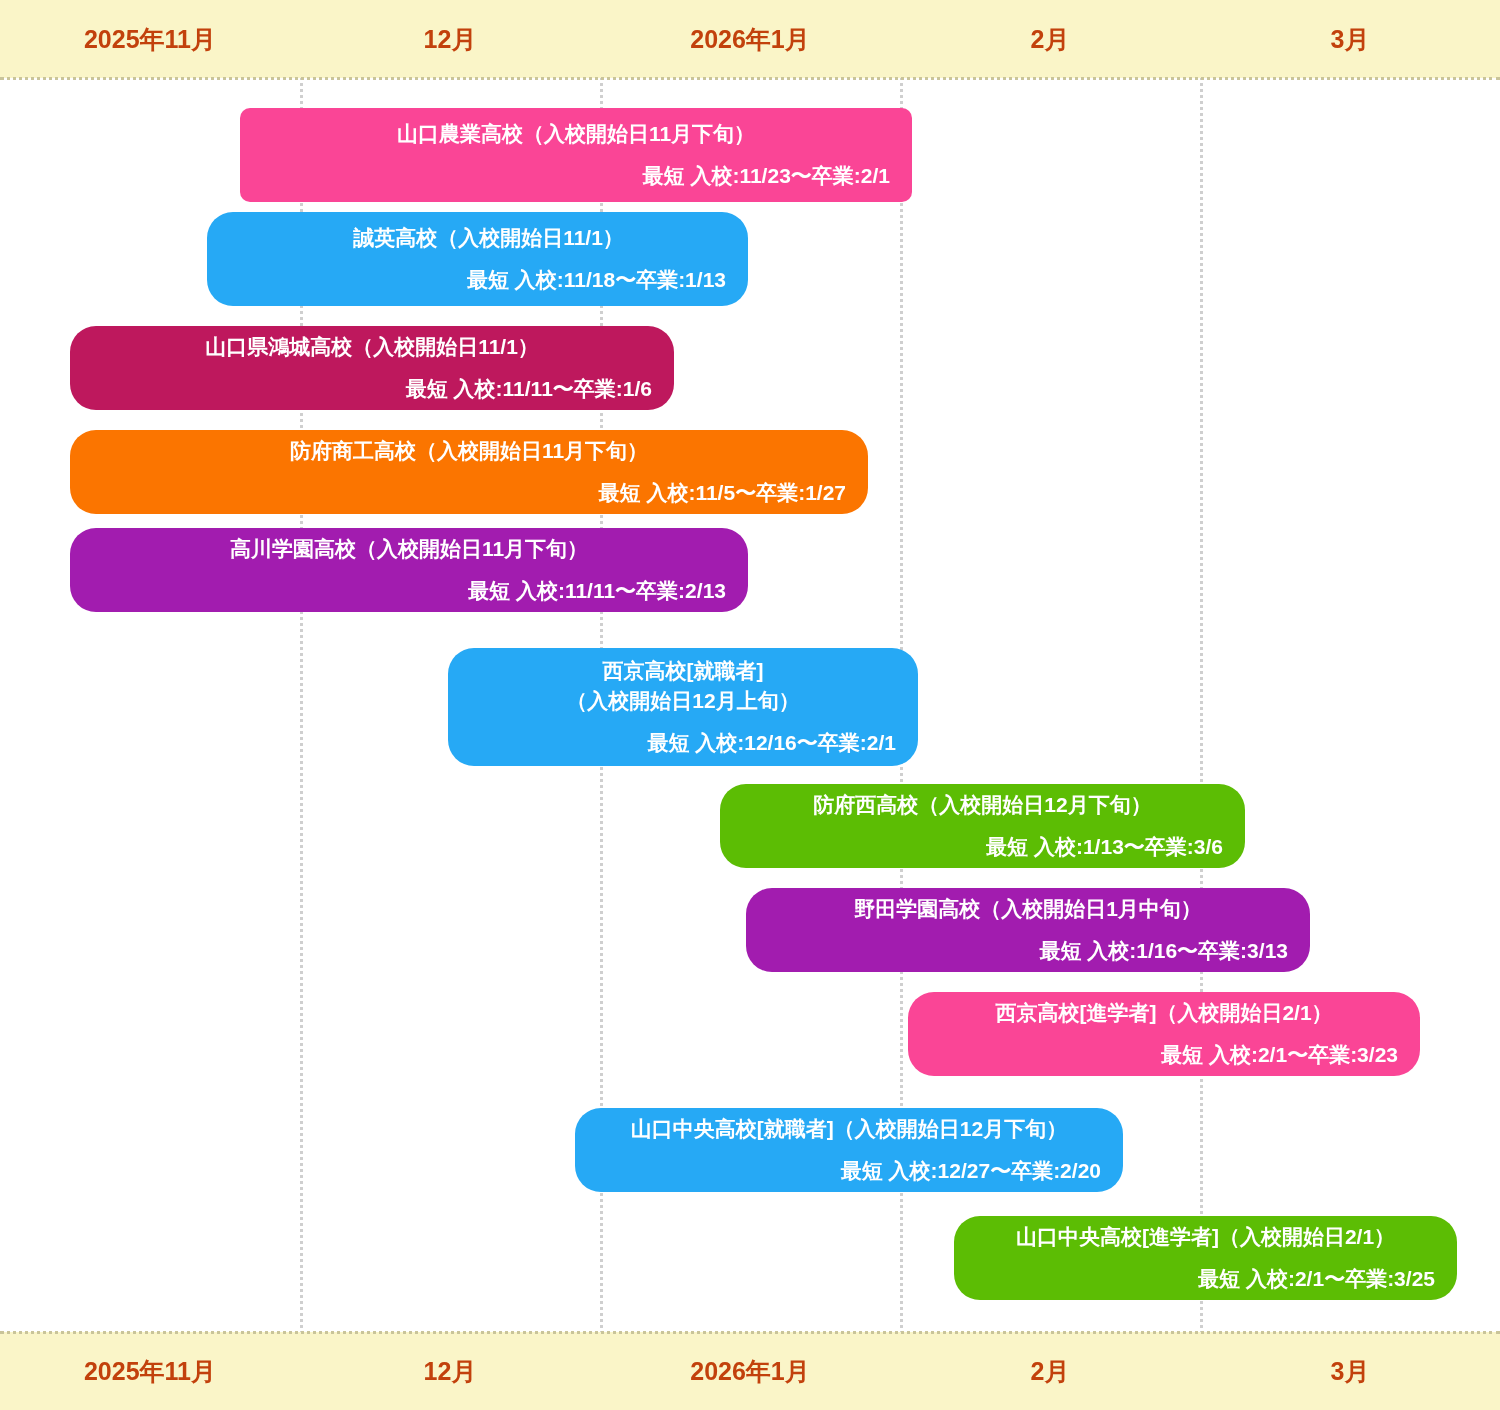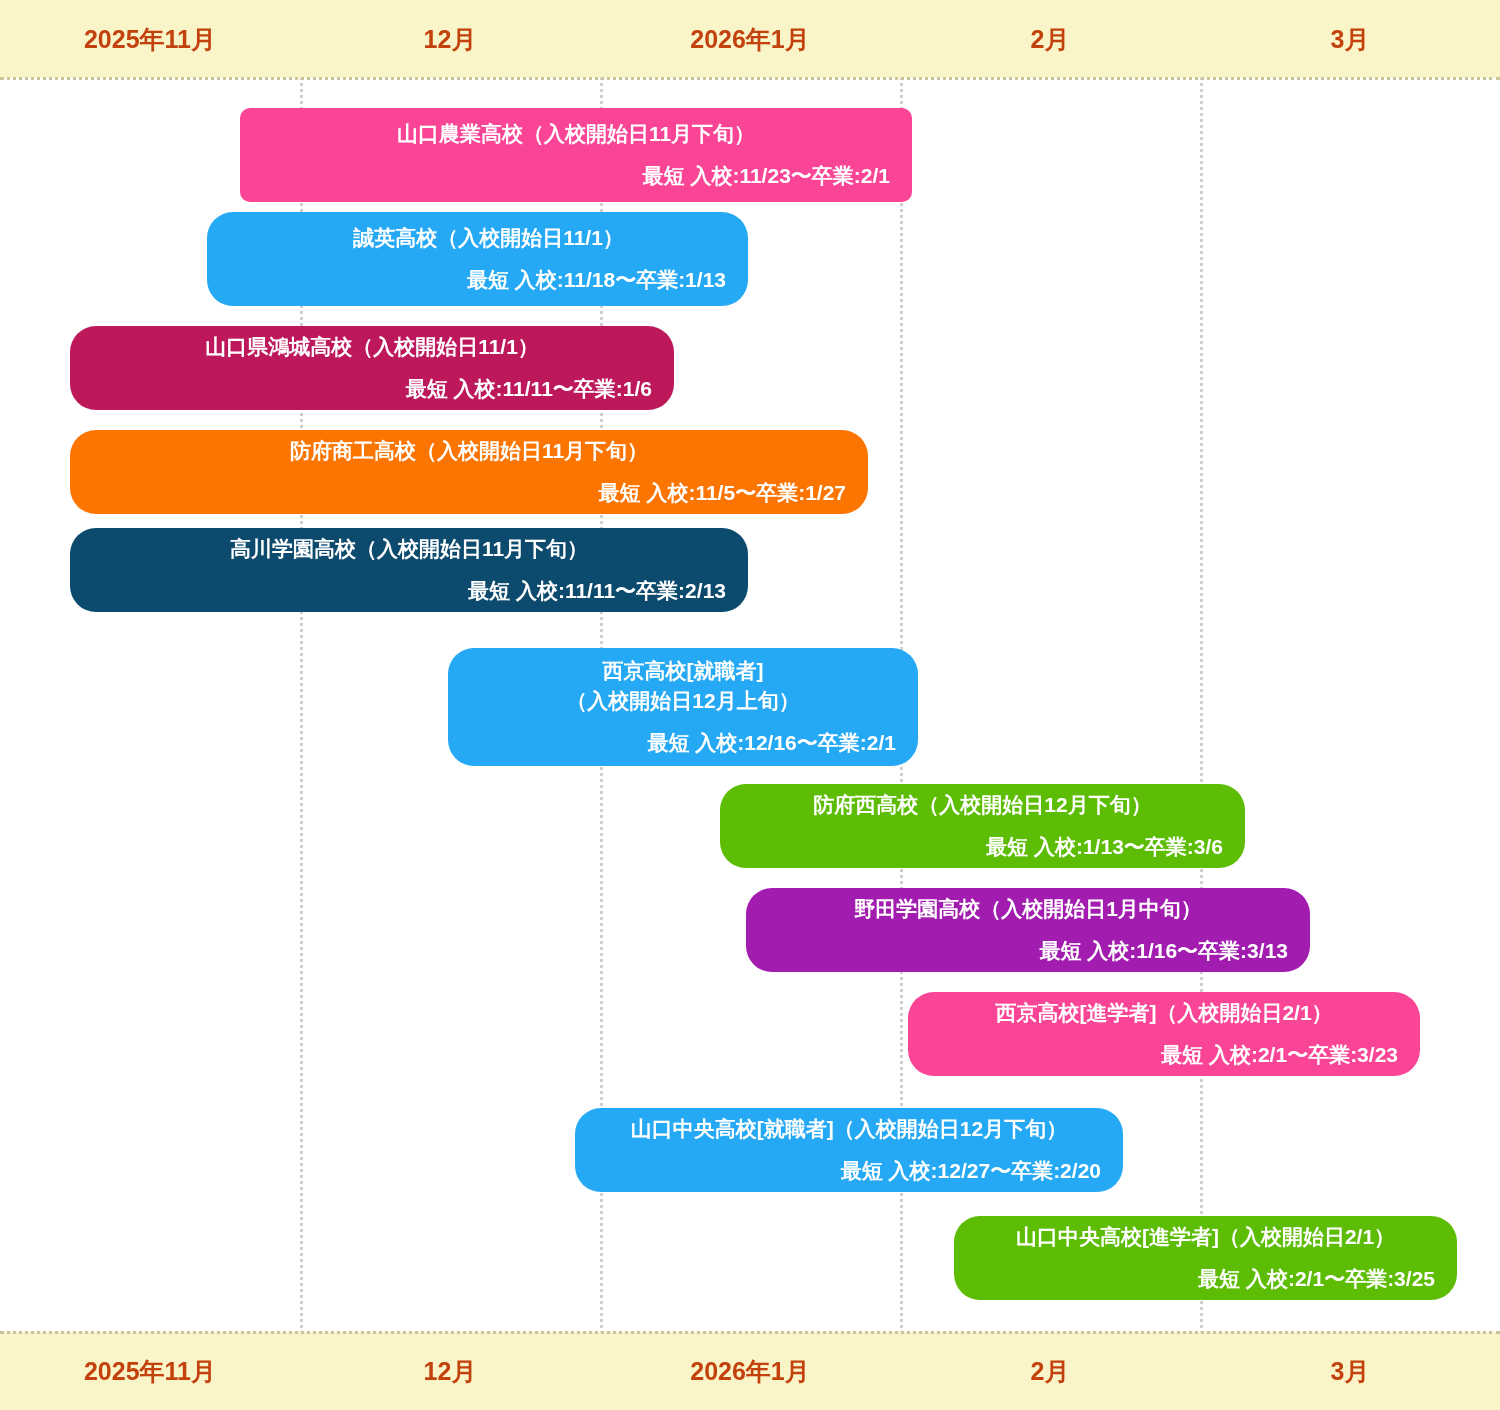--- a/index.html
+++ b/index.html
@@ -142,21 +142,21 @@
         <div class="line-sub">最短 入校:11/18〜卒業:1/13</div>
       </div>
       <div class="bar" style="left: 70px; top: 248px; width: 604px; height: 84px; background: #be185d;">
         <div class="line-title">山口県鴻城高校（入校開始日11/1）</div>
         <div class="line-sub">最短 入校:11/11〜卒業:1/6</div>
       </div>
       <div class="bar" style="left: 70px; top: 352px; width: 798px; height: 84px; background: rgb(251, 117, 0);">
         <div class="line-title">防府商工高校（入校開始日11月下旬）</div>
         <div class="line-sub">最短 入校:11/5〜卒業:1/27</div>
       </div>
-      <div class="bar" style="left: 70px; top: 450px; width: 678px; height: 84px; background: #0c4a6e;">
+      <div class="bar" style="left: 70px; top: 450px; width: 678px; height: 84px; background: #a21caf;">
         <div class="line-title">高川学園高校（入校開始日11月下旬）</div>
         <div class="line-sub">最短 入校:11/11〜卒業:2/13</div>
       </div>
       <div class="bar" style="left: 448px; top: 570px; width: 470px; height: 118px; background: rgb(38, 169, 245);">
         <div class="line-title">西京高校[就職者]</div>
         <div class="line-title">（入校開始日12月上旬）</div>
         <div class="line-sub">最短 入校:12/16〜卒業:2/1</div>
       </div>
       <div class="bar" style="left: 720px; top: 706px; width: 525px; height: 84px; background: rgb(92, 189, 4);">
         <div class="line-title">防府西高校（入校開始日12月下旬）</div>

